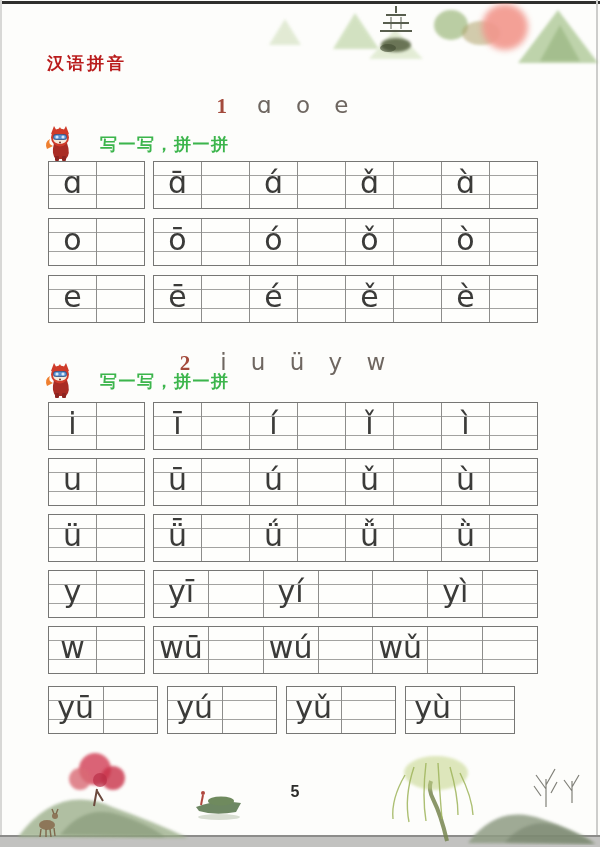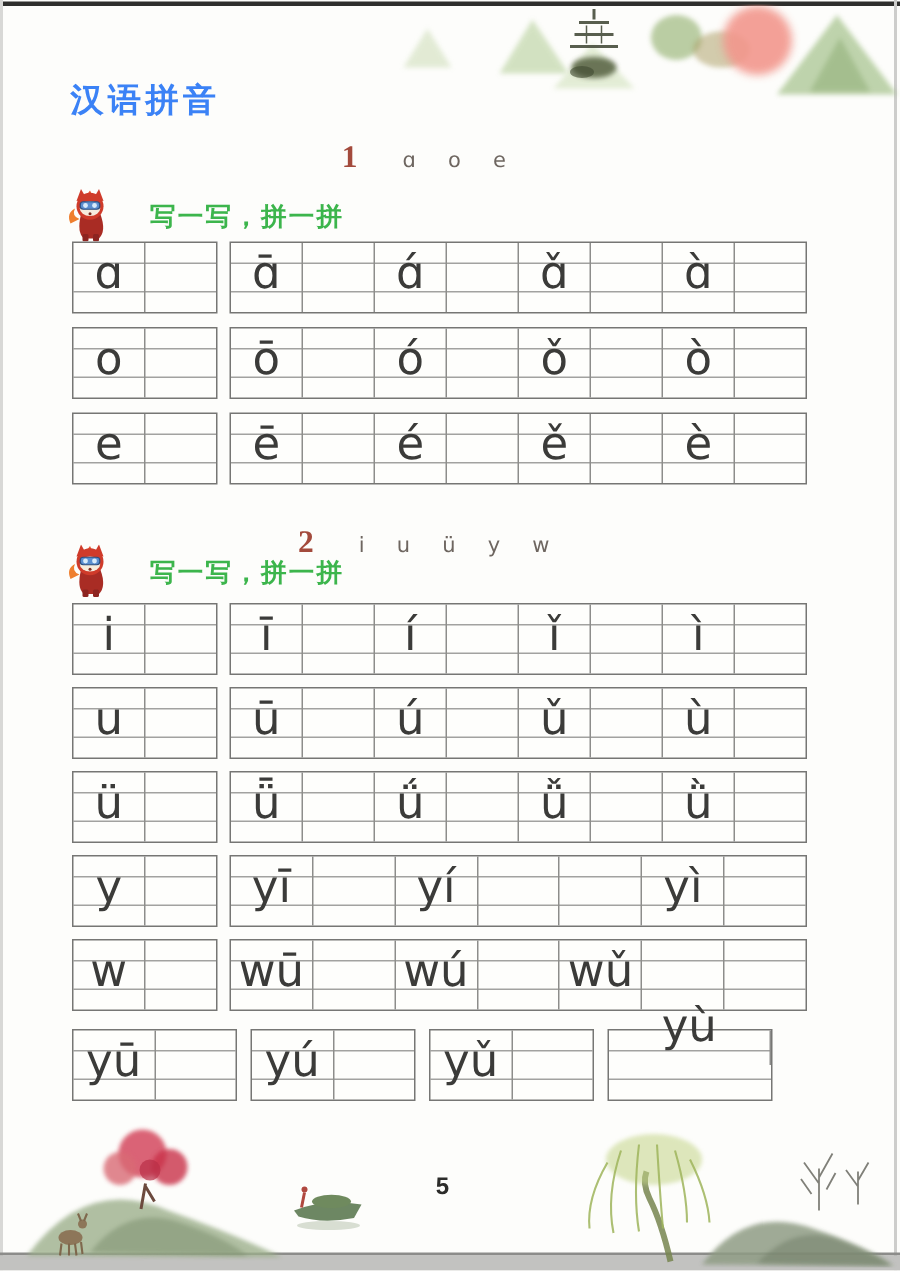--- a/index.html
+++ b/index.html
@@ -11,31 +11,31 @@
   
   .scan-top{position:absolute;top:1px;left:0;width:100%;height:3px;background:#2f2f2d;}
   .scan-bottom-line{position:absolute;top:835px;left:0;width:100%;height:2px;background:#8c8c8a;}
   .scan-bottom-band{position:absolute;top:837px;left:0;width:100%;height:10px;background:#c2c2c0;}
   .scan-right{position:absolute;top:0;right:2px;width:2px;height:100%;background:#cdcdcb;}
   .scan-left{position:absolute;top:0;left:0;width:2px;height:100%;background:#d8d8d6;}
 
   .title{
     position:absolute;left:47px;top:52px;margin:0;
     font-family:"Liberation Serif",serif;font-weight:bold;
-    font-size:22px;letter-spacing:3px;color:#3b82f6;
+    font-size:17px;letter-spacing:3px;color:#b91c1c;
   }
   .sec-heading{
     position:absolute;left:0;width:565px;text-align:center;height:30px;
   }
   .sec-heading .num{
     font-family:"Liberation Serif",serif;font-weight:bold;
     font-size:21px;color:#a34a3c;vertical-align:baseline;
   }
   .sec-heading .letters{
-    font-family:"DejaVu Sans",sans-serif;font-size:14px;color:#6e6660;
+    font-family:"DejaVu Sans",sans-serif;font-size:23px;color:#6e6660;
     margin-left:30px;word-spacing:17px;
   }
   .sec1-heading{top:92px;}
   .sec2-heading{top:349px;}
 
   .activity{
     position:absolute;left:44px;height:36px;display:flex;align-items:center;gap:26px;
   }
   .activity .label{
     font-size:17px;font-weight:bold;color:#3cb54c;letter-spacing:1.5px;
@@ -51,21 +51,21 @@
     border:1px solid #767674;
     background:
       linear-gradient(#a2a2a0,#a2a2a0) 0 13px / 100% 1px no-repeat,
       linear-gradient(#a2a2a0,#a2a2a0) 0 32px / 100% 1px no-repeat,
       #fefefc;
     display:flex;
   }
   .block.small{width:97px;margin-right:8px;}
   .block.large{width:385px;}
   .block.quarter{width:110px;margin-right:9px;}
-  .block.quarter:last-child{margin-right:0;flex-direction:column;}
+  .block.quarter:last-child{margin-right:0;}
   .cell{flex:1;position:relative;border-right:1px solid #8d8d8b;}
   .cell:last-child{border-right:none;}
   .glyph{
     position:absolute;left:0;right:0;bottom:10px;text-align:center;
     font-family:"DejaVu Sans",sans-serif;font-size:30px;line-height:30px;
     color:#3b3b39;white-space:nowrap;
   }
   .page-number{
     position:absolute;left:270px;top:783px;width:50px;text-align:center;
     font-size:16px;font-weight:bold;color:#2c2c2a;

